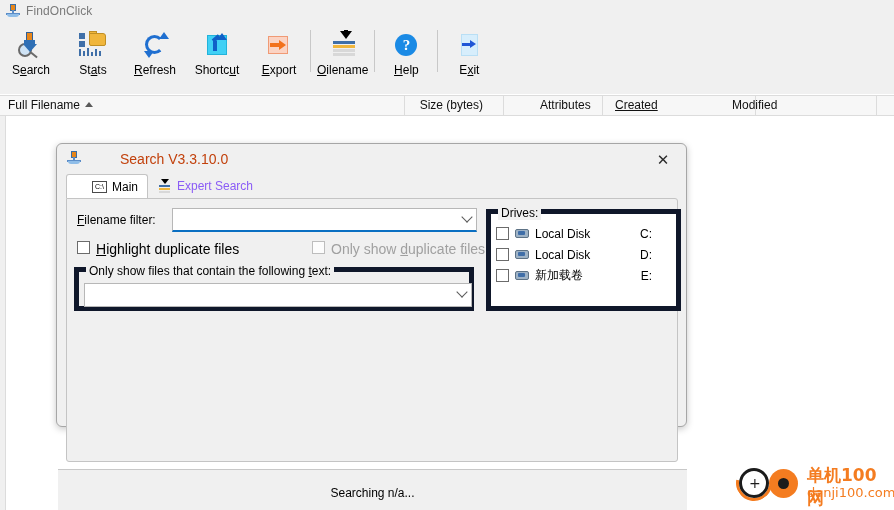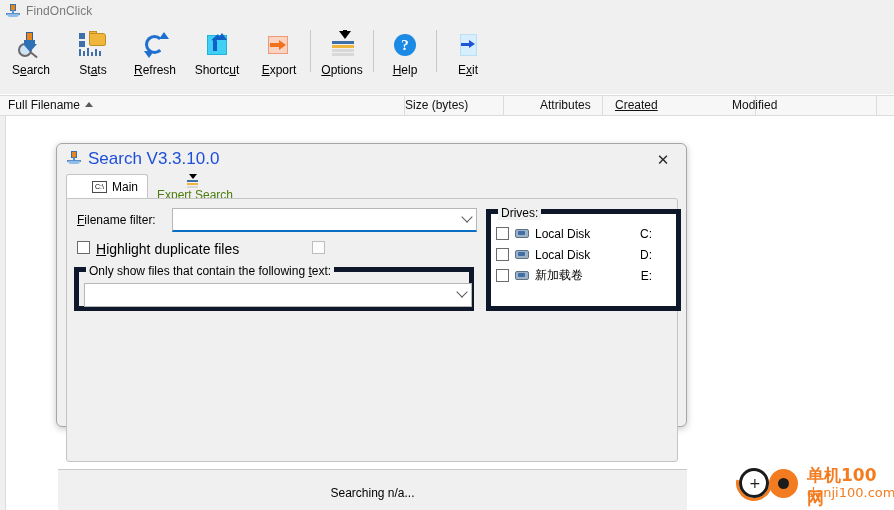--- a/index.html
+++ b/index.html
@@ -85,21 +85,21 @@
   .colhdr{
     position:absolute;left:0;top:95px;width:894px;height:21px;
     background:#f7f7f7;border-top:1px solid #dcdcdc;border-bottom:1px solid #dcdcdc;
     box-sizing:border-box;
   }
   .col{
     position:absolute;top:0;height:19px;line-height:19px;
     font-size:12px;color:#111;box-sizing:border-box;
     border-right:1px solid #dcdcdc;padding-left:8px;white-space:nowrap;overflow:hidden;
   }
-  .col.right{text-align:left;padding-right:20px;padding-left:0;}
+  .col.right{text-align:right;padding-right:20px;padding-left:0;}
   .col .sortarrow{
     display:inline-block;margin-left:5px;
     width:0;height:0;border-left:4px solid transparent;border-right:4px solid transparent;
     border-bottom:5px solid #5a5a5a;vertical-align:middle;position:relative;top:-1px;
   }
 
   
   .listbody{position:absolute;left:0;top:116px;width:894px;height:394px;background:#ffffff;}
   .leftstrip{position:absolute;left:0;top:116px;width:6px;height:394px;background:#f0f0f0;border-right:1px solid #dcdcdc;box-sizing:border-box;}
 
@@ -108,35 +108,35 @@
     position:absolute;left:56px;top:143px;width:631px;height:284px;
     background:#f0f0f0;border:1px solid #a6a6a6;border-radius:6px;
     box-shadow:0 2px 7px rgba(0,0,0,.22);
     box-sizing:border-box;
   }
   .dlg-title{
     position:absolute;left:0;top:0;width:629px;height:30px;
     display:flex;align-items:center;
   }
   .dlg-title .di{margin-left:10px;margin-right:7px;}
-  .dlg-title .dt{font-size:17px;color:#1d4ed8;}
+  .dlg-title .dt{font-size:14px;color:#c2410c;margin-left:32px;}
   .dlg-close{
     position:absolute;right:8px;top:5px;width:30px;height:22px;
     display:flex;align-items:center;justify-content:center;cursor:default;
     font-size:15px;color:#2b2b2b;font-family:"DejaVu Sans",sans-serif;line-height:1;
   }
 
   
   .tabstrip{position:absolute;left:9px;top:30px;width:612px;height:24px;}
   .tab{
     position:absolute;top:0;height:24px;display:flex;align-items:center;
     padding:0 9px 0 25px;font-size:12px;cursor:default;box-sizing:border-box;
   }
   .tab.sel{background:#ffffff;border:1px solid #c4c4c4;border-bottom:none;border-radius:3px 3px 0 0;color:#000;}
-  .tab.unsel{color:#4d7c0f;flex-direction:column;}
+  .tab.unsel{color:#8b5cf6;}
   .tab .tico{width:15px;height:14px;margin-right:5px;position:relative;flex:none;}
   
   .cico{border:1px solid #4a4a4a;background:#fff;width:15px;height:12px;position:absolute;top:1px;left:0;box-sizing:border-box;
         font-size:7px;line-height:10px;text-align:center;color:#000;font-family:"Liberation Sans",sans-serif;}
   
   .eico .ln{position:absolute;left:2px;width:11px;height:2px;}
   .eico .dn{position:absolute;left:4px;top:0;width:0;height:0;border-left:4px solid transparent;border-right:4px solid transparent;border-top:5px solid #000;}
 
   
   .panel{
@@ -282,21 +282,21 @@
 
     <div class="tbtn">
       <span class="glyph ic-opt">
         <span class="dnstem"></span>
           <span class="dn"></span>
         <span class="line" style="top:11px;background:#3f6fa8;"></span>
         <span class="line" style="top:15px;background:#f0b63c;"></span>
         <span class="line" style="top:19px;background:#d8d8d8;"></span>
         <span class="line" style="top:23px;background:#d8d8d8;"></span>
       </span>
-      <span class="lbl"><span></span><u>O</u><span>ptions</span></span>
+      <span class="lbl"><span></span><u>O</u><span>ilename</span></span>
     </div>
 
     <div class="tsep"></div>
 
     <div class="tbtn">
       <span class="glyph ic-help">
         <span class="c"></span>
           <span class="q">?</span>
       </span>
       <span class="lbl"><span></span><u>H</u><span>elp</span></span>
@@ -377,20 +377,21 @@
           </span>
       </div>
 
       <div class="cbrow" style="left:10px;top:42px;">
         <span class="cbox"></span>
         <span class="cblbl"><span></span><u>H</u><span>ighlight duplicate files</span></span>
       </div>
 
       <div class="cbrow disabled" style="left:245px;top:42px;">
         <span class="cbox"></span>
+        <span class="cblbl"><span>Only show </span><u>d</u><span>uplicate files</span></span>
       </div>
 
       <div class="groupbox" style="left:7px;top:68px;width:400px;height:44px;">
         <span class="gtitle"><span>Only show files that contain the following </span><u>t</u><span>ext:</span></span>
         <div class="combo" style="left:5px;top:11px;width:388px;height:24px;">
           <span class="cvalue" title=""></span>
           <span class="chev">
               <i></i>
             </span>
         </div>

